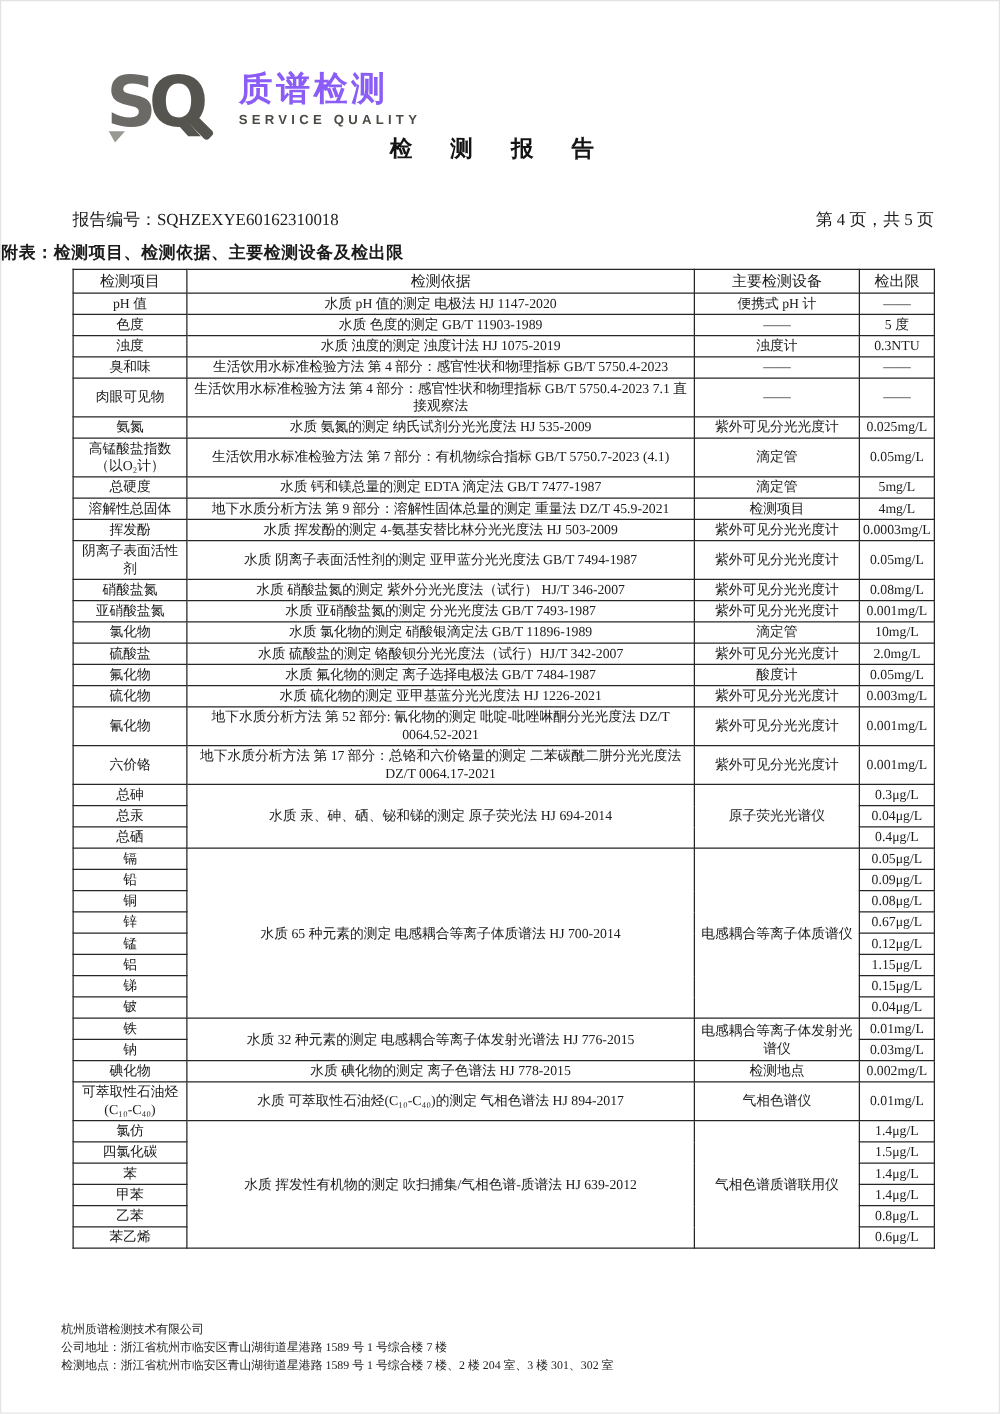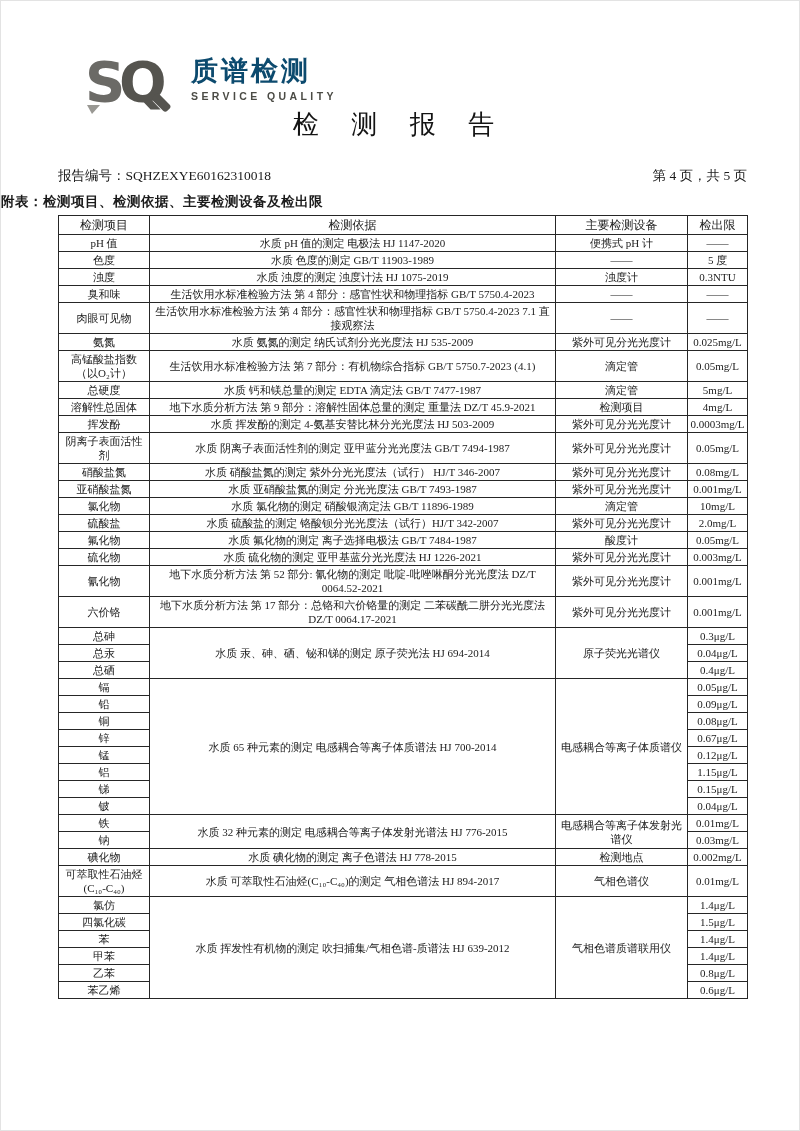--- a/index.html
+++ b/index.html
@@ -6,24 +6,24 @@
   .page {
     position:relative; width:800px; height:1131px; margin:0 auto;
     background:#ffffff; border:1px solid #e3e3e3; box-sizing:border-box;
     font-family:"Liberation Serif","DejaVu Serif",serif; color:#1b1b1b;
     overflow:hidden;
   }
   
   .logo { position:absolute; top:50px; left:84px; display:flex; align-items:flex-start; }
   .logo-mark { width:96px; height:64px; }
   .logo-text { margin-left:10px; margin-top:5px; font-family:"Liberation Sans","DejaVu Sans",sans-serif; }
-  .logo-name { font-size:27px; font-weight:bold; color:#0c4a6e; letter-spacing:3px; line-height:30px; }
+  .logo-name { font-size:27px; font-weight:bold; color:#8b5cf6; letter-spacing:3px; line-height:30px; }
   .logo-tagline { font-size:10.5px; font-weight:bold; color:#4b4b45; letter-spacing:3.4px; margin-top:4px; }
   .title { position:absolute; top:106px; left:0; width:100%; text-align:center;
-           font-size:26px; font-weight:normal; letter-spacing:13px; color:#141414; }
+           font-size:18px; font-weight:bold; letter-spacing:13px; color:#141414; }
   .meta { position:absolute; top:166px; left:57px; width:689px;
           display:flex; justify-content:space-between; font-size:13.5px;gap:28px; }
   .caption { position:absolute; top:192px; left:0; width:100%; text-align:left;
              font-size:13.5px; font-weight:600; letter-spacing:0.5px; }
   
   table.report { position:absolute; top:214px; left:57px; width:689px;
                  border-collapse:collapse; table-layout:fixed; }
   .report th, .report td {
     border:1px solid #262626; text-align:center; vertical-align:middle;
     font-size:11px; line-height:14px; padding:1px 2px; word-break:break-word;
@@ -284,14 +284,19 @@
           <td>乙苯</td>
           <td>0.8μg/L</td>
         </tr>
         <tr>
           <td>苯乙烯</td>
           <td>0.6μg/L</td>
         </tr>
       </tbody>
   </table>
 
+  <div class="footer">
+    <div>杭州质谱检测技术有限公司</div>
+    <div>公司地址：浙江省杭州市临安区青山湖街道星港路 1589 号 1 号综合楼 7 楼</div>
+    <div>检测地点：浙江省杭州市临安区青山湖街道星港路 1589 号 1 号综合楼 7 楼、2 楼 204 室、3 楼 301、302 室</div>
+  </div>
 
 </div>
 
 </body></html>

